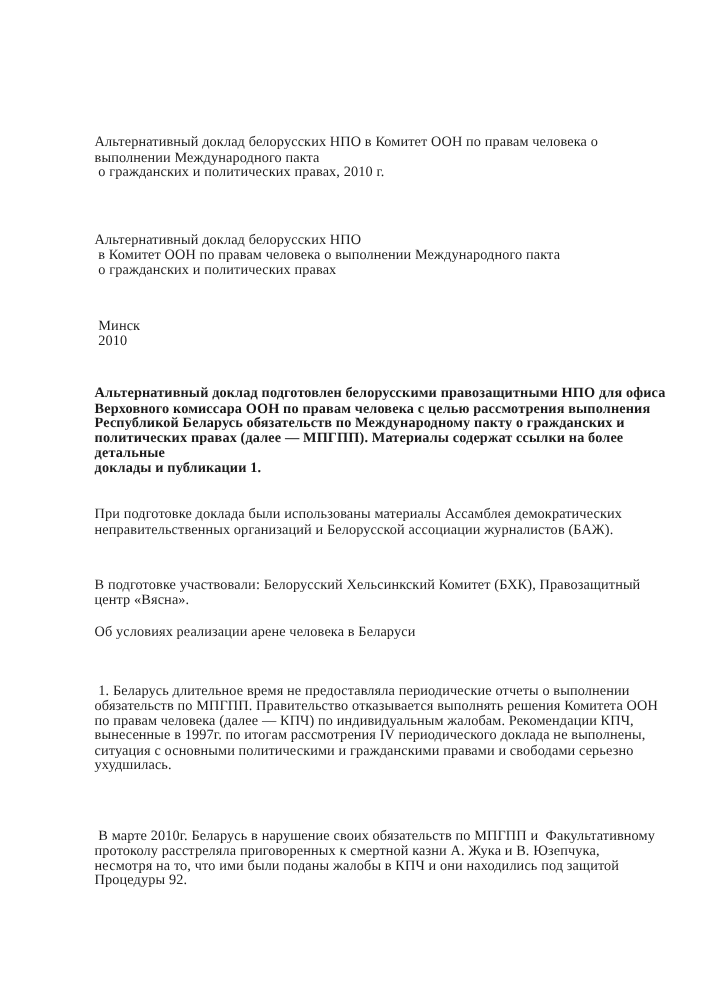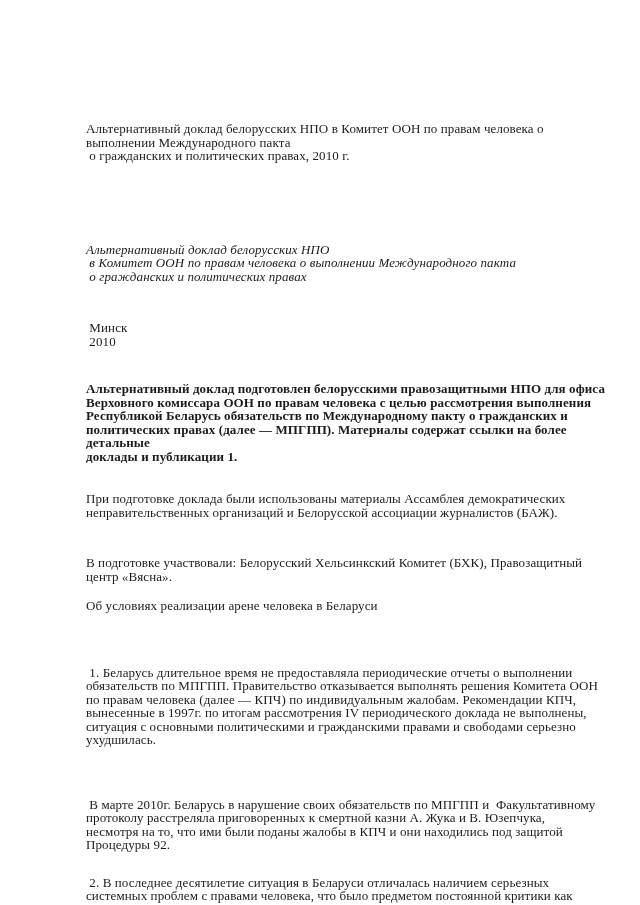--- a/index.html
+++ b/index.html
@@ -24,27 +24,27 @@
     margin: 0;
     white-space: pre-wrap;
     font-family: "Liberation Serif", serif;
     font-size: 13px;
     line-height: 13.5px;
     color: #1b1b1b;
     letter-spacing: 0.1px;
     width: 534px;
   }
   
-  .p2  { margin-top: 80px; font-style: italic; }
+  .p2  { margin-top: 48px; }
   .p3  { margin-top: 38px; }
   .p4  { margin-top: 34px; font-weight: bold; }
   .p5  { margin-top: 37px; }
   .p6  { margin-top: 29px; }
   .p7  { margin-top: 16px; }
-  .p8  { margin-top: 53px; }
+  .p8  { margin-top: 40px; }
   .p9  { margin-top: 51px; }
   .p10 { margin-top: 24px; }
 </style>
 </head>
 <body>
 
 <div class="page">
   <p class="para p1">Альтернативный доклад белорусских НПО в Комитет ООН по правам человека о
 выполнении Международного пакта
  о гражданских и политических правах, 2010 г.</p>
@@ -66,16 +66,13 @@
   <p class="para p8"> 1. Беларусь длительное время не предоставляла периодические отчеты о выполнении
 обязательств по МПГПП. Правительство отказывается выполнять решения Комитета ООН
 по правам человека (далее — КПЧ) по индивидуальным жалобам. Рекомендации КПЧ,
 вынесенные в 1997г. по итогам рассмотрения IV периодического доклада не выполнены,
 ситуация с основными политическими и гражданскими правами и свободами серьезно
 ухудшилась.</p>
   <p class="para p9"> В марте 2010г. Беларусь в нарушение своих обязательств по МПГПП и  Факультативному
 протоколу расстреляла приговоренных к смертной казни А. Жука и В. Юзепчука,
 несмотря на то, что ими были поданы жалобы в КПЧ и они находились под защитой
 Процедуры 92.</p>
-  <p class="para p10"> 2. В последнее десятилетие ситуация в Беларуси отличалась наличием серьезных
-системных проблем с правами человека, что было предметом постоянной критики как
-внутри страны, так и на международной арене.</p>
 </div>
 
 </body></html>

